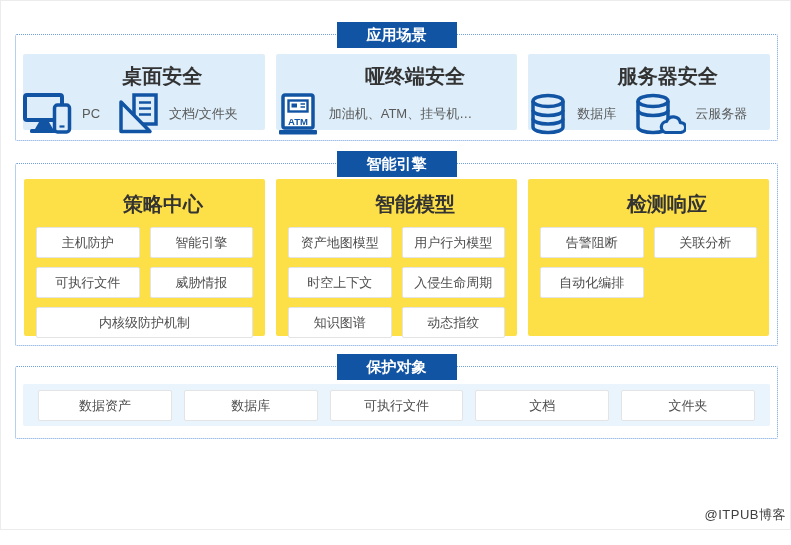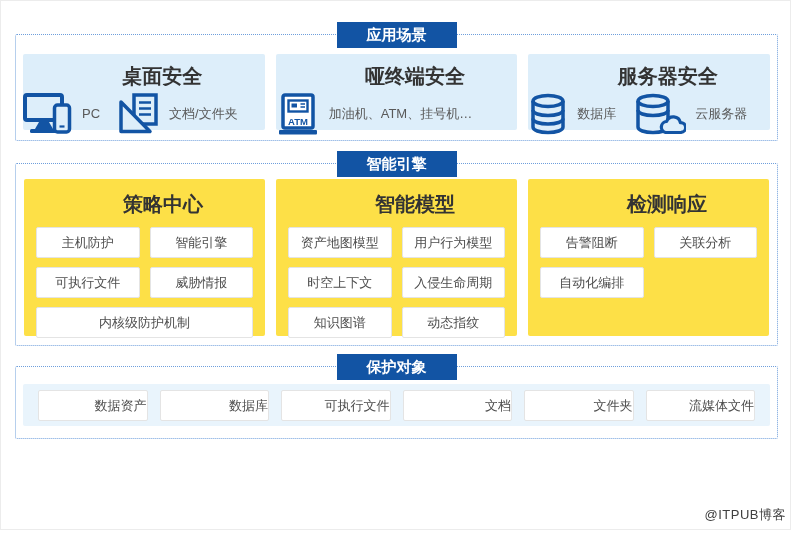--- a/index.html
+++ b/index.html
@@ -39,21 +39,21 @@
     font-size:13px;color:#4d4d4d;text-align:center;white-space:nowrap;overflow:hidden;
   }
   .chip.wide{grid-column:1 / 3;}
   
   #sec-objects{top:365px;height:73px;}
   #sec-environments{top:460px;height:66px;}
   .band{
     position:absolute;left:7px;right:7px;top:17px;height:42px;background:#e9f4fc;
     display:flex;gap:12px;align-items:center;padding:0 15px;box-sizing:border-box;border-radius:2px;
   }
-  .band .chip{flex:1;text-align:right;}
+  .band .chip{flex:1;}
   .watermark{
     position:absolute;right:4px;bottom:5px;font-size:13px;color:#404040;letter-spacing:.5px;
   }
 </style>
 </head>
 <body>
 
 <div class="page">
 
   <div class="section" id="sec-scenarios">
@@ -170,19 +170,18 @@
   </div>
 
   <div class="section" id="sec-objects">
     <div class="banner">保护对象</div>
     <div class="band">
       <div class="chip">数据资产</div>
       <div class="chip">数据库</div>
       <div class="chip">可执行文件</div>
       <div class="chip">文档</div>
       <div class="chip">文件夹</div>
-      <div class="chip">流媒体文件</div>
     </div>
   </div>
 
 
   <div class="watermark">@ITPUB博客</div>
 </div>
 
 </body></html>

